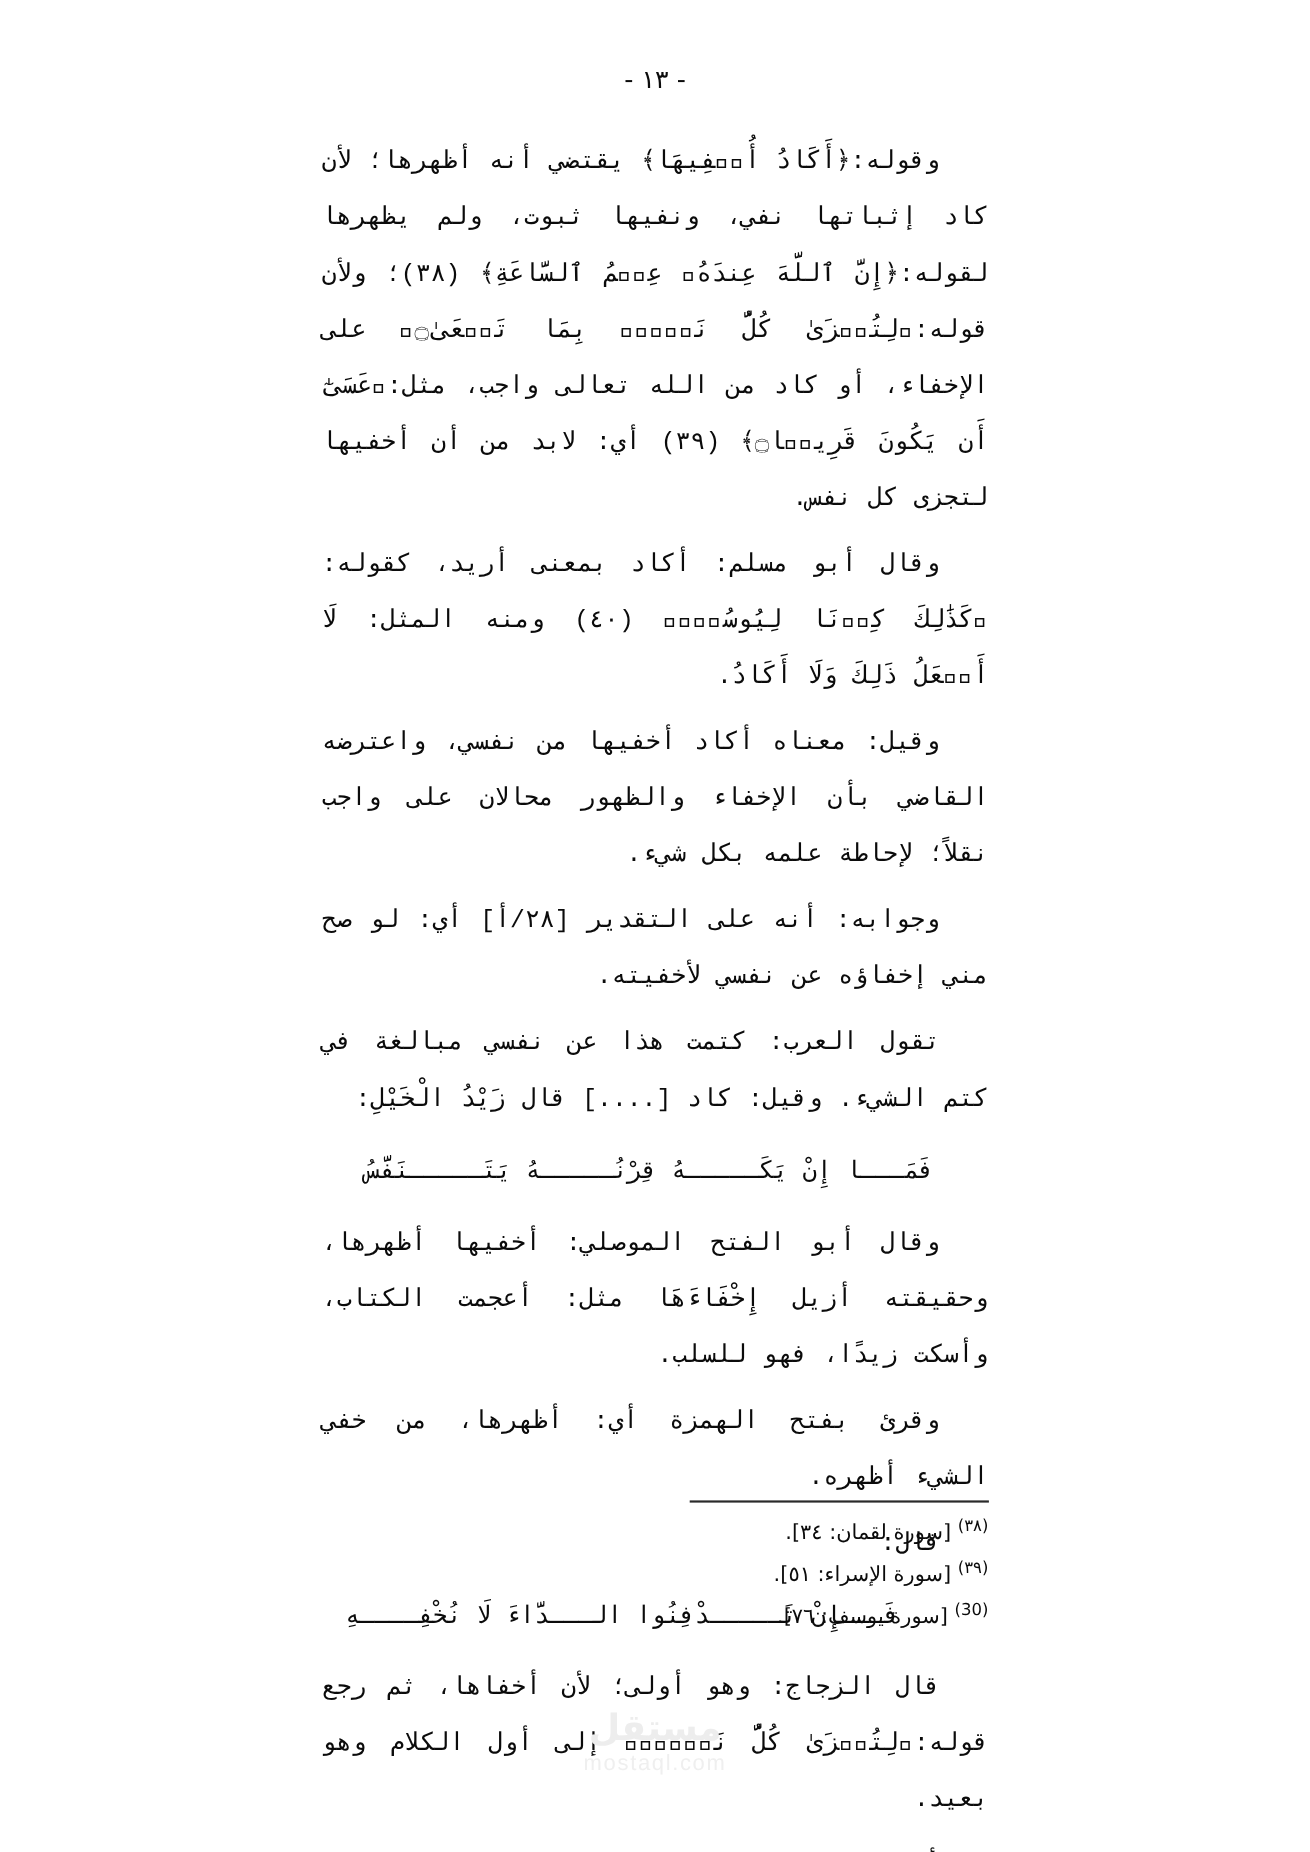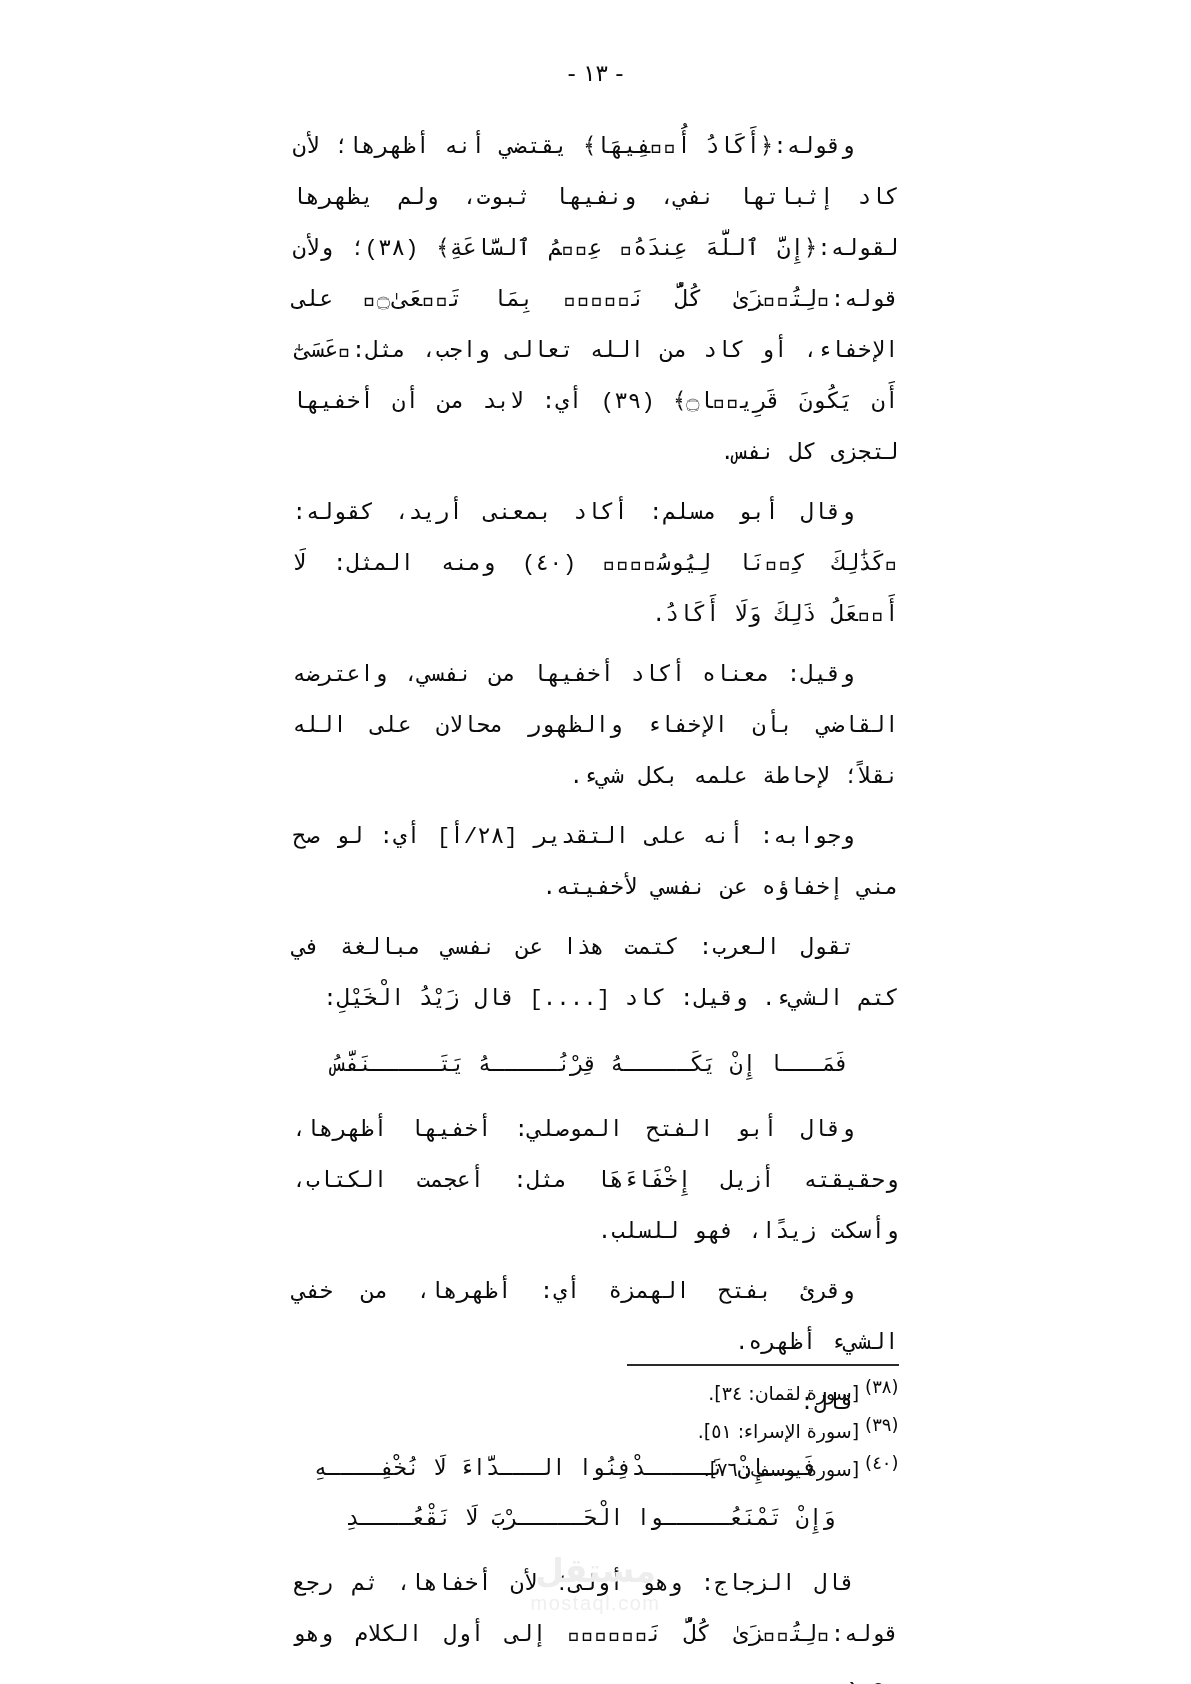--- a/index.html
+++ b/index.html
@@ -95,21 +95,21 @@
   }
 
   .footnote {
     font-size: 19px;
     line-height: 38px;
     margin: 0;
     white-space: nowrap;
   }
 
   .footnote .fn-num {
-    font-size: 18px;
+    font-size: 15px;
     vertical-align: super;
     line-height: 0;
     padding-left: 6px;
   }
 
   
   .watermark {
     position: absolute;
     bottom: 68px;
     left: 0;
@@ -144,58 +144,57 @@
 <div class="page">
 
   <div class="page-number">- ١٣ -</div>
 
   <div class="body-block">
 
     <p class="para">وقوله:﴿أَكَادُ أُخۡفِيهَا﴾ يقتضي أنه أظهرها؛ لأن كاد إثباتها نفي، ونفيها ثبوت، ولم يظهرها لقوله:﴿إِنَّ ٱللَّهَ عِندَهُۥ عِلۡمُ ٱلسَّاعَةِ﴾ (٣٨)؛ ولأن قوله:﴿لِتُجۡزَىٰ كُلُّ نَفۡسِۭ بِمَا تَسۡعَىٰ۝﴾ على الإخفاء، أو كاد من الله تعالى واجب، مثل:﴿عَسَىٰٓ أَن يَكُونَ قَرِيبࣰا۝﴾ (٣٩) أي: لابد من أن أخفيها لتجزى كل نفس.</p>
 
     <p class="para">وقال أبو مسلم: أكاد بمعنى أريد، كقوله:﴿كَذَٰلِكَ كِدۡنَا لِيُوسُفَۖ﴾ (٤٠) ومنه المثل: لَا أَفۡعَلُ ذَلِكَ وَلَا أَكَادُ.</p>
 
-    <p class="para">وقيل: معناه أكاد أخفيها من نفسي، واعترضه القاضي بأن الإخفاء والظهور محالان على الله نقلاً؛ لإحاطة علمه بكل شيء.</p>
+    <p class="para">وقيل: معناه أكاد أخفيها من نفسي، واعترضه القاضي بأن الإخفاء والظهور محالان على واجب نقلاً؛ لإحاطة علمه بكل شيء.</p>
 
     <p class="para">وجوابه: أنه على التقدير [٢٨/أ] أي: لو صح مني إخفاؤه عن نفسي لأخفيته.</p>
 
     <p class="para">تقول العرب: كتمت هذا عن نفسي مبالغة في كتم الشيء. وقيل: كاد [....] قال زَيْدُ الْخَيْلِ:</p>
 
     <div class="verse-block">
       <p class="verse-line v2">فَمَـــا إِنْ يَكَـــــهُ قِرْنُـــــهُ يَتَـــــنَفَّسُ</p>
     </div>
 
     <p class="para">وقال أبو الفتح الموصلي: أخفيها أظهرها، وحقيقته أزيل إِخْفَاءَهَا مثل: أعجمت الكتاب، وأسكت زيدًا، فهو للسلب.</p>
 
     <p class="para">وقرئ بفتح الهمزة أي: أظهرها، من خفي الشيء أظهره.</p>
 
     <p class="para">قال:</p>
 
     <div class="verse-block">
       <p class="verse-line v1">فَـــإِنْ تَـــــدْفِنُوا الـــدَّاءَ لَا نُخْفِــــهِ</p>
-      <p class="verse-line v2">وَإِنْ تَمْنَعُـــــوا الْحَـــــرْبَ لَا نَقْعُــــدِ</p>
     </div>
 
     <p class="para">قال الزجاج: وهو أولى؛ لأن أخفاها، ثم رجع قوله:﴿لِتُجۡزَىٰ كُلُّ نَفۡسِۭ﴾ إلى أول الكلام وهو بعيد.</p>
 
     <p class="para">أي: قرب إظهارها.</p>
 
   </div>
 
   <div class="footnote-rule"></div>
 
   <div class="footnotes">
     <p class="footnote">
       <span class="fn-num">(٣٨)</span><span>[سورة لقمان: ٣٤].</span>
     </p>
     <p class="footnote">
       <span class="fn-num">(٣٩)</span><span>[سورة الإسراء: ٥١].</span>
     </p>
     <p class="footnote">
-      <span class="fn-num">(٤٠)</span><span>[سورة يوسف: ٧٦].</span>
+      <span class="fn-num">(30)</span><span>[سورة يوسف: ٧٦].</span>
     </p>
   </div>
 
   <div class="watermark">
     <span class="wm-ar">مستقل</span>
     <span class="wm-en">mostaql.com</span>
   </div>
 
 </div>
 

